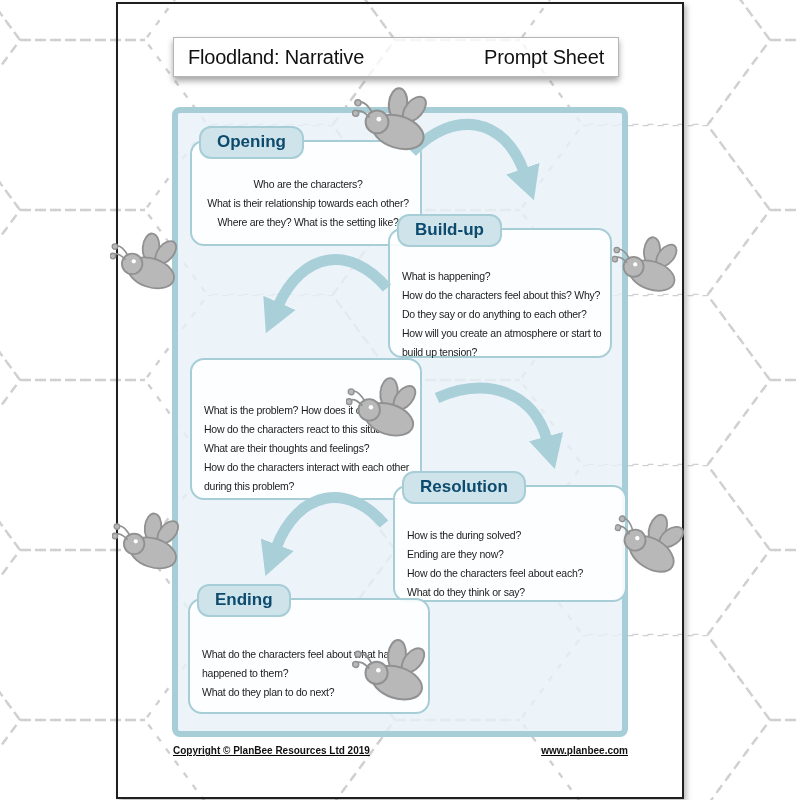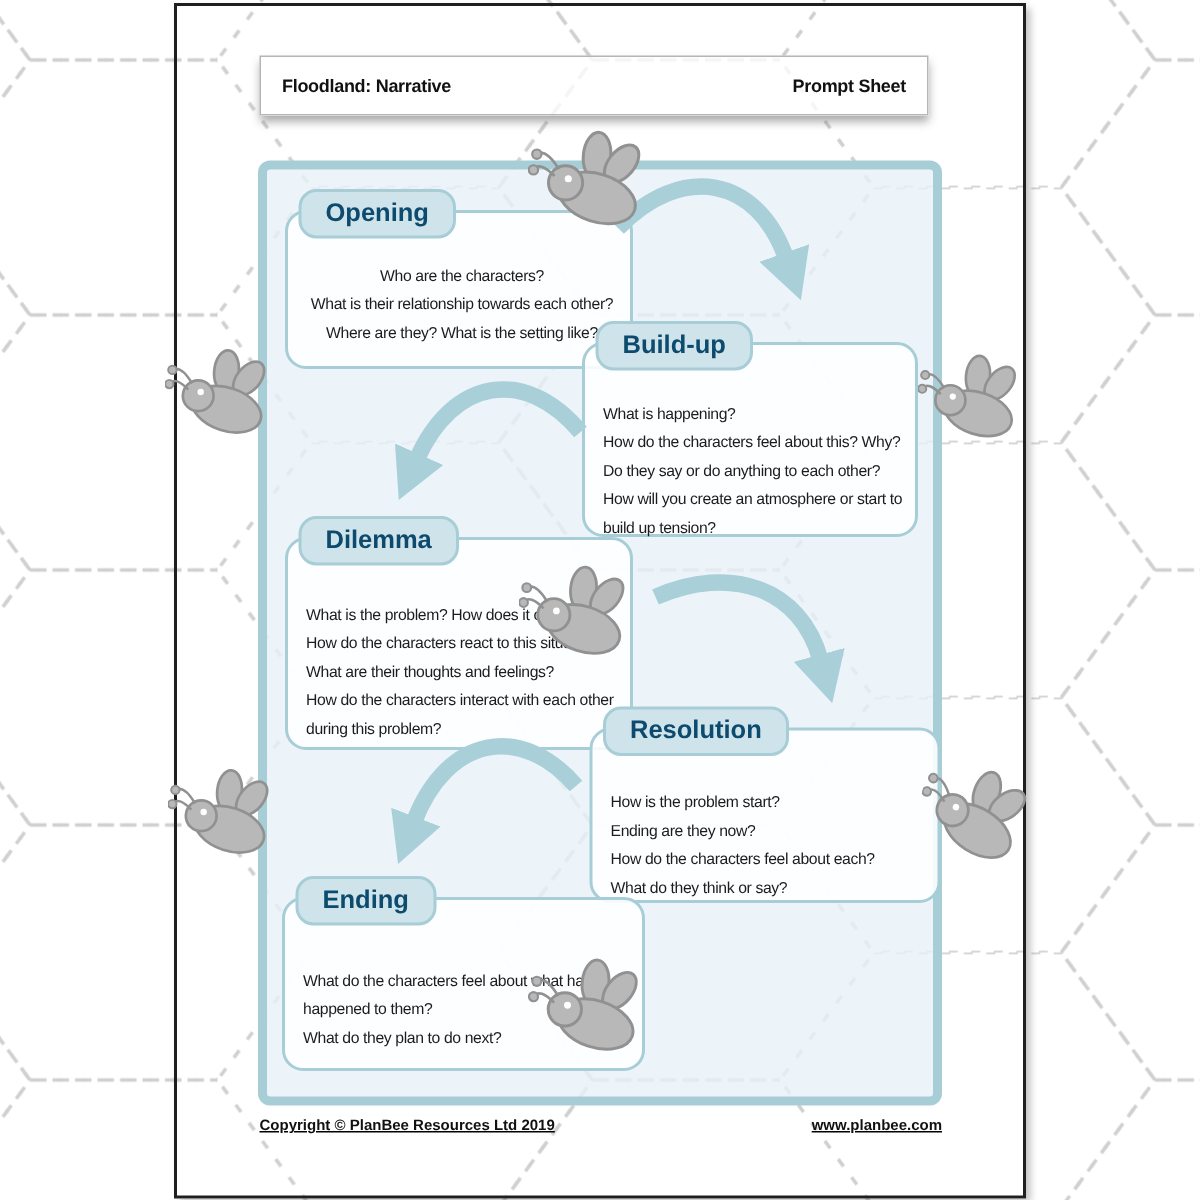--- a/index.html
+++ b/index.html
@@ -16,21 +16,21 @@
   }
 
   .header-bar {
     position:absolute; left:173px; top:37px; width:446px; height:40px;
     background:rgba(255,255,255,0.78); border:1px solid #b5b5b5;
     box-shadow:0 4px 6px rgba(60,60,60,0.45);
     display:flex; align-items:center; justify-content:space-between;
     padding:0 14px; box-sizing:border-box; z-index:6;
   }
   .header-bar .h-title, .header-bar .h-sub {
-    font-weight:bold; font-size:12px; color:#111; letter-spacing:-0.2px;
+    font-weight:normal; font-size:20px; color:#111; letter-spacing:-0.2px;
   }
 
   .panel {
     position:absolute; left:172px; top:107px; width:456px; height:630px;
     border:6px solid #a7cdd6; border-radius:8px;
     background:rgba(231,241,249,0.8); box-sizing:border-box; z-index:2;
   }
 
   .sbox {
     position:absolute; background:rgba(255,255,255,0.88);
@@ -106,33 +106,32 @@
     <div class="pill">Build-up</div>
     <div class="qwrap">
         <div class="q">What is happening?</div>
         <div class="q">How do the characters feel about this? Why?</div>
         <div class="q">Do they say or do anything to each other?</div>
         <div class="q">How will you create an atmosphere or start to build up tension?</div>
       </div>
   </div>
 
   <div class="sbox s-dilemma">
-    <div class="pill">Dilemma</div>
     <div class="qwrap">
         <div class="q">What is the problem? How does it occur?</div>
         <div class="q">How do the characters react to this situation?</div>
         <div class="q">What are their thoughts and feelings?</div>
         <div class="q">How do the characters interact with each other during this problem?</div>
       </div>
   </div>
 
   <div class="sbox s-resolution">
     <div class="pill">Resolution</div>
     <div class="qwrap">
-        <div class="q">How is the problem start?</div>
+        <div class="q">How is the during solved?</div>
         <div class="q">Ending are they now?</div>
         <div class="q">How do the characters feel about each?</div>
         <div class="q">What do they think or say?</div>
       </div>
   </div>
 
   <div class="sbox s-ending">
     <div class="pill">Ending</div>
     <div class="qwrap">
         <div class="q">What do the characters feel about what has happened to them?</div>

